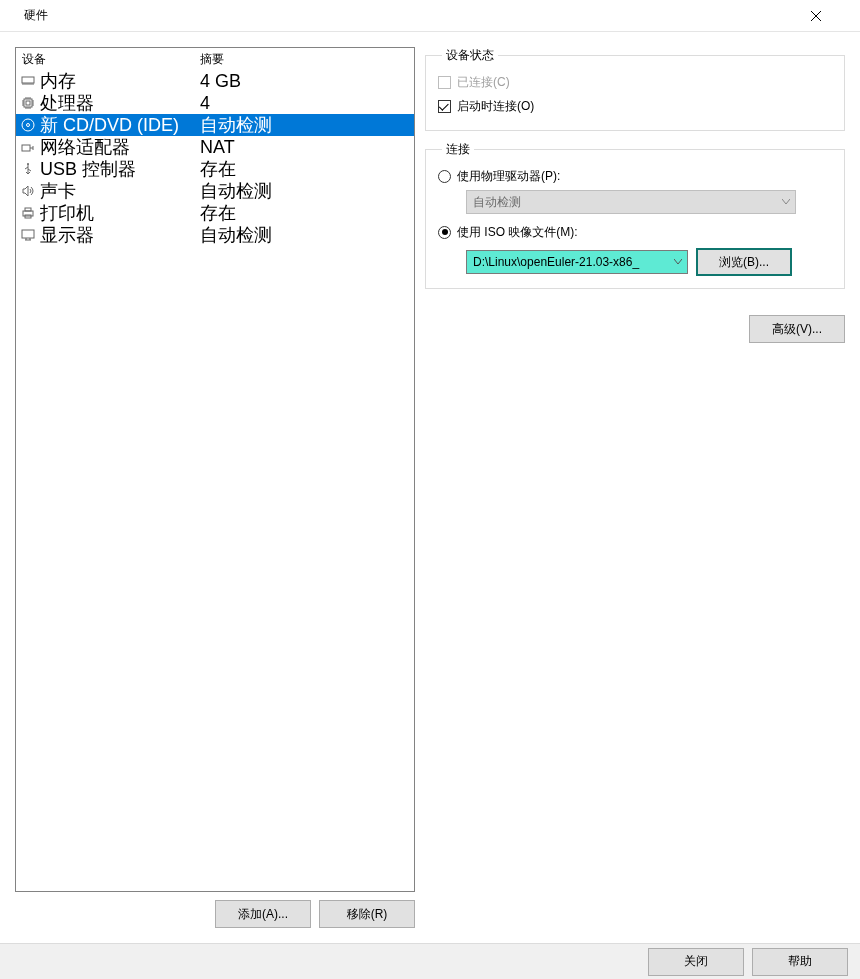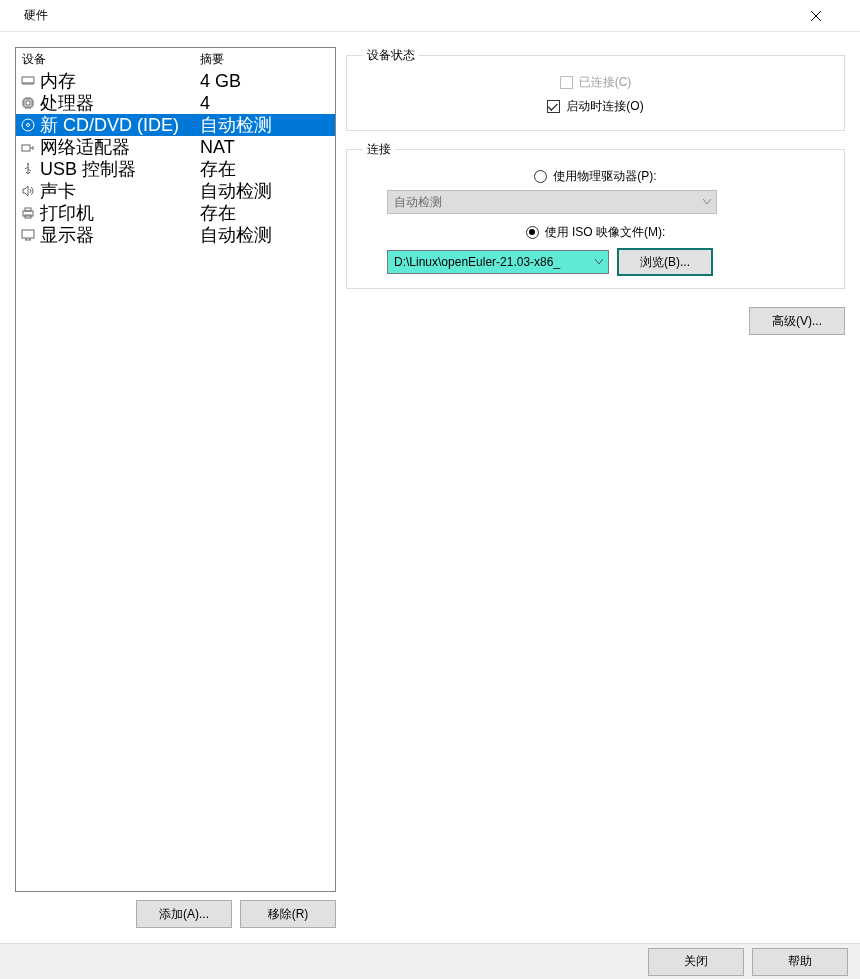--- a/index.html
+++ b/index.html
@@ -27,21 +27,21 @@
 }
 .titlebar-close svg { width: 10px; height: 10px; }
 
 .content {
   flex: 1;
   display: flex;
   padding: 15px;
   gap: 10px;
 }
 .left-panel {
-  width: 321px;
+  width: 400px;
   display: flex;
   flex-direction: column;
 }
 .device-list {
   flex: 1;
   border: 1px solid #828282;
   background: #fff;
   overflow: hidden;
   display: flex;
   flex-direction: column;
@@ -118,21 +118,20 @@
   background: #fff;
   padding: 0 4px;
   font-size: 12px;
 }
 .check-row, .radio-row {
   display: flex;
   align-items: center;
   gap: 6px;
   height: 24px;
   font-size: 12px;
-  justify-content: center;
 }
 .check-row.disabled { color: #a0a0a0; }
 .checkbox {
   width: 13px; height: 13px;
   border: 1px solid #333;
   display: inline-flex; align-items: center; justify-content: center;
   background: #fff;
 }
 .check-row.disabled .checkbox { border-color: #bdbdbd; }
 .checkbox.checked::after {
@@ -183,21 +182,21 @@
   align-items: center;
   gap: 8px;
   margin-left: 28px;
   margin-top: 4px;
 }
 .iso-row .combo { margin: 0; width: 222px; }
 
 .advanced-row {
   display: flex;
   justify-content: flex-end;
-  margin-top: 8px;
+  margin-top: 16px;
 }
 
 .footer {
   height: 36px;
   background: #f0f0f0;
   border-top: 1px solid #dcdcdc;
   display: flex;
   align-items: center;
   justify-content: flex-end;
   gap: 8px;

